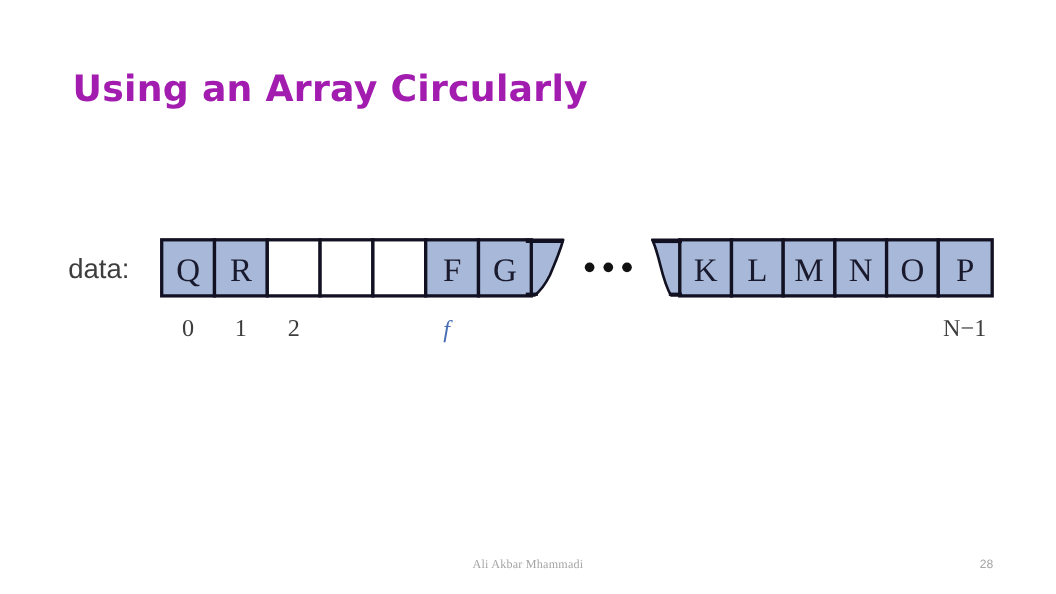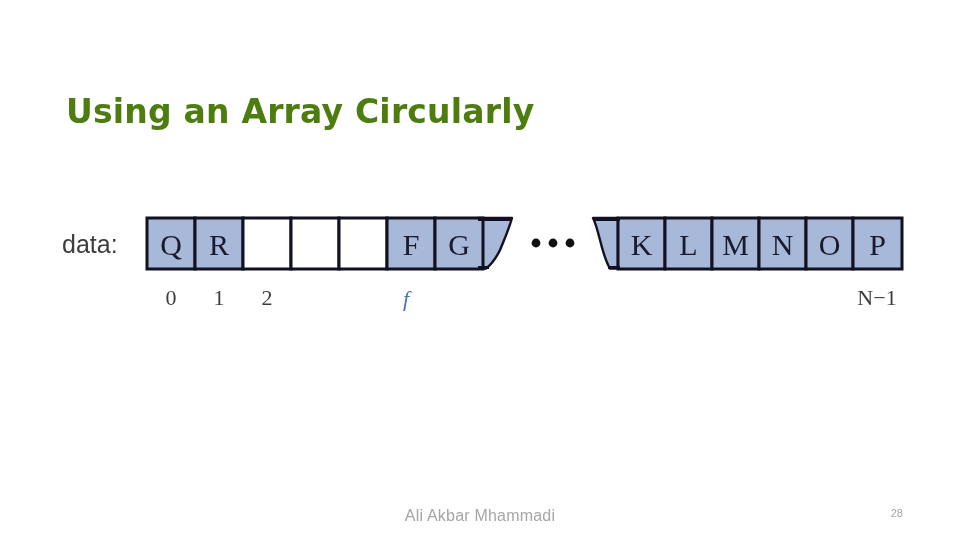--- a/index.html
+++ b/index.html
@@ -20,23 +20,22 @@
   
   .slide-title {
     position: absolute;
     left: 66px;
     top: 60px;
     font-family: "DejaVu Sans", sans-serif;
     font-weight: bold;
     font-size: 33px;
     line-height: 42px;
     letter-spacing: 0.2px;
-    color: #4d7c0f;
+    color: #a21caf;
     white-space: nowrap;
-    margin-top: 31px;
   }
 
   
   .figure {
     position: absolute;
     left: 0;
     top: 0;
     width: 960px;
     height: 540px;
     pointer-events: none;
@@ -45,22 +44,22 @@
     display: block;
   }
 
   
   .footer-author {
     position: absolute;
     left: 0;
     right: 0;
     top: 507px;
     text-align: center;
-    font-family: Liberation Sans, sans-serif;
-    font-size: 16px;
+    font-family: Liberation Serif, serif;
+    font-size: 11px;
     color: #a6a6a6;
     letter-spacing: 0.2px;
   }
   .footer-page {
     position: absolute;
     right: 57px;
     top: 507px;
     font-family: "Liberation Sans", sans-serif;
     font-size: 11px;
     color: #a6a6a6;

